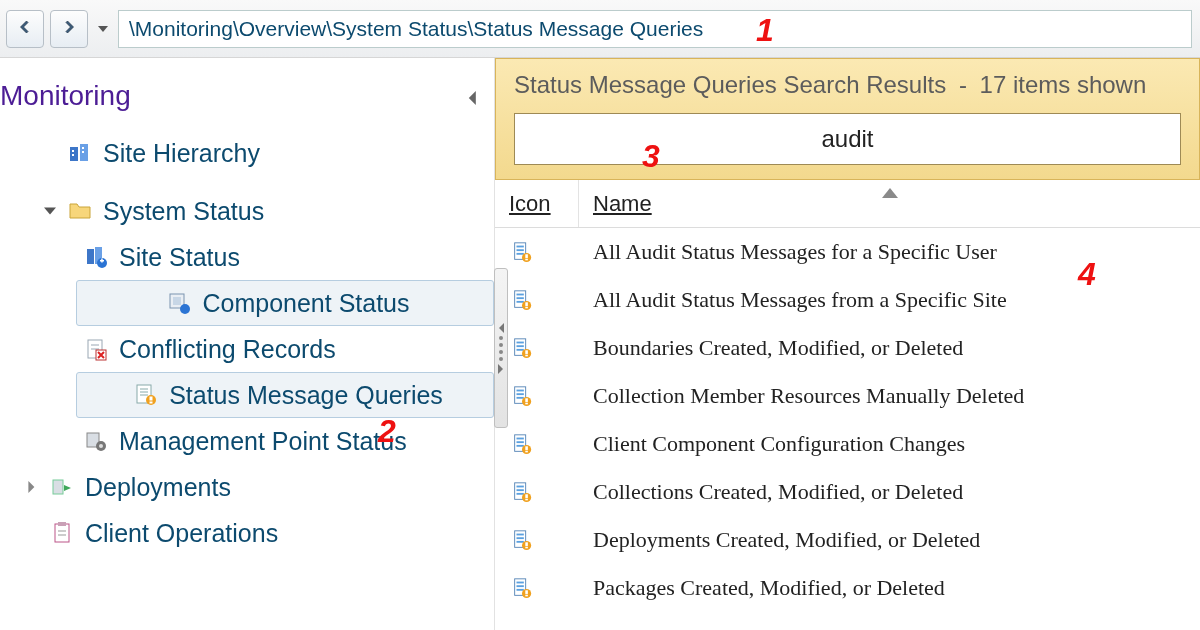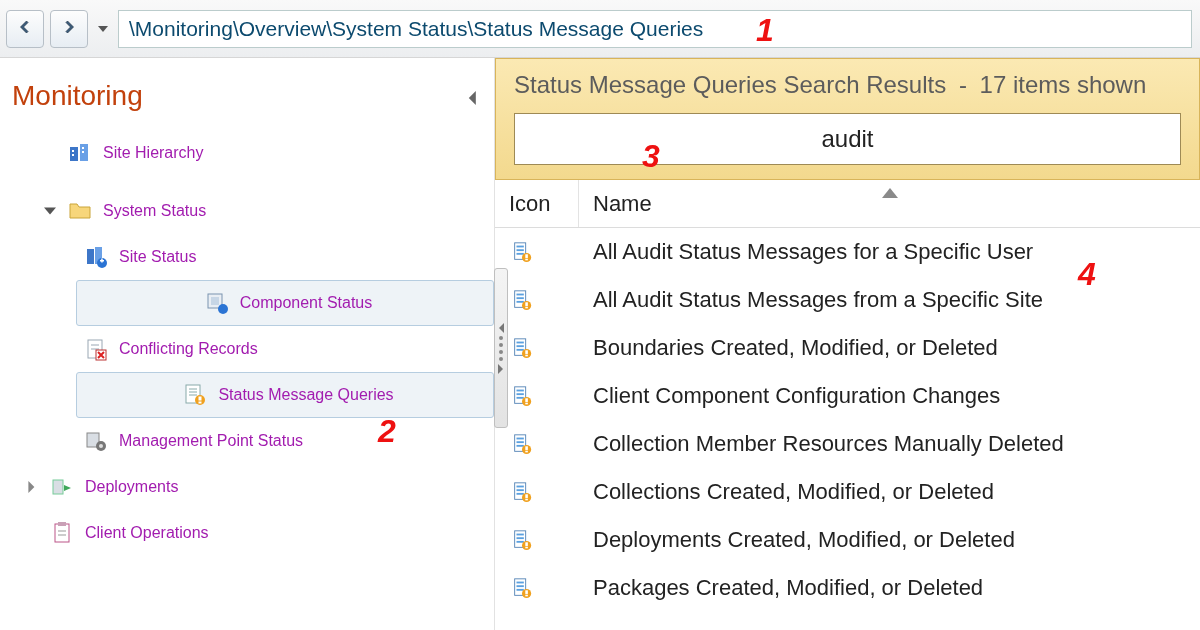--- a/index.html
+++ b/index.html
@@ -14,23 +14,23 @@
   .nav-btn svg { width: 18px; height: 18px; fill:#436; stroke:#2a3b4d; }
   .dd { width:18px; display:flex; align-items:center; justify-content:center; height:38px; margin-left:6px; cursor:pointer;}
   .dd svg{ width:10px; height:10px; fill:#555;}
   .addr-input { flex:1; height:38px; margin:0 8px 0 6px; border:1px solid #bcc; background:#fff;
                 font-size:21px; padding:0 10px; color:#0c4a6e; outline:none; }
 
   .main { display:flex; height: calc(630px - 58px); }
 
   
   .leftpane { width: 495px; background:#fff; border-right:1px solid #e2e2e2; padding-top:18px; position:relative;}
-  .pane-title { font-size:28px; color:#c2410c; padding:4px 14px 18px 12px; display:flex; align-items:center; justify-content:space-between;}
+  .pane-title { font-size:28px; color:#4c1d95; padding:4px 14px 18px 0; display:flex; align-items:center; justify-content:space-between;}
   .pane-title .collapse-arrow svg{ width:14px; height:14px; fill:#666;}
-  .tree { padding-left: 36px; font-size:16px; color:#a21caf;}
+  .tree { padding-left: 36px; font-size:25px; color:#0c4a6e;}
   .tree-row { display:flex; align-items:center; height:46px; gap:10px; padding-left:6px; border:1px solid transparent; border-radius:3px; cursor:pointer;}
   .tree-row.selected { background:#eef3f7; border:1px solid #b6cde0;justify-content:center;}
   .tree-sub { padding-left: 40px; }
   .expander { width:14px; display:inline-flex; justify-content:center;}
   .expander svg{width:12px;height:12px;fill:#555;}
   .ic { width:26px; height:26px; display:inline-flex; align-items:center; justify-content:center;}
   .ic svg{width:24px;height:24px;}
 
   
   .splitter { position:absolute; right:-14px; top:210px; width:14px; height:160px;
@@ -42,30 +42,30 @@
   
   .rightpane { flex:1; display:flex; flex-direction:column; }
   .search-header { background:#f5dd9a; background:linear-gradient(#fbe9b3,#f3d98e);
                    border:1px solid #d8b45a; padding:12px 18px 14px 18px;}
   .search-title { font-size:24px; color:#5c5c5c;}
   .search-title .dash{ margin:0 6px;}
   .search-box { margin-top:14px; width:100%; height:52px; font-size:24px; padding:2px 10px;
                 border:1px solid #9e8a55; background:#fff; color:#222; outline:none;text-align:center;}
 
   .grid-header { display:flex; align-items:center; height:48px; border-bottom:1px solid #dcdcdc;
-                 font-size:22px; color:#222; position:relative;}
+                 font-size:22px; color:#222; position:relative;text-decoration:underline;}
   .col-icon { width:84px; padding-left:14px; border-right:1px solid #e3e3e3; height:100%; display:flex; align-items:center;}
   .col-name { flex:1; padding-left:14px; height:100%; display:flex; align-items:center; position:relative;}
   .sort-ind { position:absolute; left:50%; top:-2px; transform:translateX(-50%);}
   .sort-ind svg{width:16px;height:10px;fill:#8a8a8a;}
 
   .grid-body { flex:1; overflow:hidden;}
   .row { display:flex; align-items:center; height:48px; font-size:22px; color:#222;}
   .row .cell-icon{ width:84px; display:flex; justify-content:flex-start; padding-left:16px;}
-  .row .cell-name{ flex:1; padding-left:14px; white-space:nowrap; overflow:hidden;}
+  .row .cell-name{ flex:1; padding-left:14px; white-space:nowrap; overflow:hidden;font-family:Liberation Serif, serif;}
 
   
   .anno { position:absolute; color:#e11; font-weight:700; font-style:italic;
           font-family:"Segoe UI", Arial, sans-serif; font-size:32px; pointer-events:none; }
 </style>
 </head>
 <body>
 
 <div class="addr-bar">
   <div class="nav-btn">
@@ -315,35 +315,35 @@
             <svg viewBox="0 0 24 24" width="22" height="26">
               <rect x="4" y="2" width="12" height="18" fill="#fff" stroke="#5584b6"></rect>
               <rect x="6" y="5" width="8" height="2" fill="#5aa0e0"></rect>
               <rect x="6" y="9" width="8" height="2" fill="#5aa0e0"></rect>
               <rect x="6" y="13" width="8" height="2" fill="#5aa0e0"></rect>
               <circle cx="17" cy="18" r="5" fill="#f0a11f"></circle>
               <rect x="15.6" y="14.5" width="2.8" height="4" fill="#fff"></rect>
               <rect x="15.6" y="19.3" width="2.8" height="1.8" fill="#fff"></rect>
             </svg>
           </div>
+          <div class="cell-name">Collection Member Resources Manually Deleted</div>
+        </div>
+        <div class="row">
+          <div class="cell-icon">
+            <svg viewBox="0 0 24 24" width="22" height="26">
+              <rect x="4" y="2" width="12" height="18" fill="#fff" stroke="#5584b6"></rect>
+              <rect x="6" y="5" width="8" height="2" fill="#5aa0e0"></rect>
+              <rect x="6" y="9" width="8" height="2" fill="#5aa0e0"></rect>
+              <rect x="6" y="13" width="8" height="2" fill="#5aa0e0"></rect>
+              <circle cx="17" cy="18" r="5" fill="#f0a11f"></circle>
+              <rect x="15.6" y="14.5" width="2.8" height="4" fill="#fff"></rect>
+              <rect x="15.6" y="19.3" width="2.8" height="1.8" fill="#fff"></rect>
+            </svg>
+          </div>
           <div class="cell-name">Client Component Configuration Changes</div>
-        </div>
-        <div class="row">
-          <div class="cell-icon">
-            <svg viewBox="0 0 24 24" width="22" height="26">
-              <rect x="4" y="2" width="12" height="18" fill="#fff" stroke="#5584b6"></rect>
-              <rect x="6" y="5" width="8" height="2" fill="#5aa0e0"></rect>
-              <rect x="6" y="9" width="8" height="2" fill="#5aa0e0"></rect>
-              <rect x="6" y="13" width="8" height="2" fill="#5aa0e0"></rect>
-              <circle cx="17" cy="18" r="5" fill="#f0a11f"></circle>
-              <rect x="15.6" y="14.5" width="2.8" height="4" fill="#fff"></rect>
-              <rect x="15.6" y="19.3" width="2.8" height="1.8" fill="#fff"></rect>
-            </svg>
-          </div>
-          <div class="cell-name">Collection Member Resources Manually Deleted</div>
         </div>
         <div class="row">
           <div class="cell-icon">
             <svg viewBox="0 0 24 24" width="22" height="26">
               <rect x="4" y="2" width="12" height="18" fill="#fff" stroke="#5584b6"></rect>
               <rect x="6" y="5" width="8" height="2" fill="#5aa0e0"></rect>
               <rect x="6" y="9" width="8" height="2" fill="#5aa0e0"></rect>
               <rect x="6" y="13" width="8" height="2" fill="#5aa0e0"></rect>
               <circle cx="17" cy="18" r="5" fill="#f0a11f"></circle>
               <rect x="15.6" y="14.5" width="2.8" height="4" fill="#fff"></rect>

